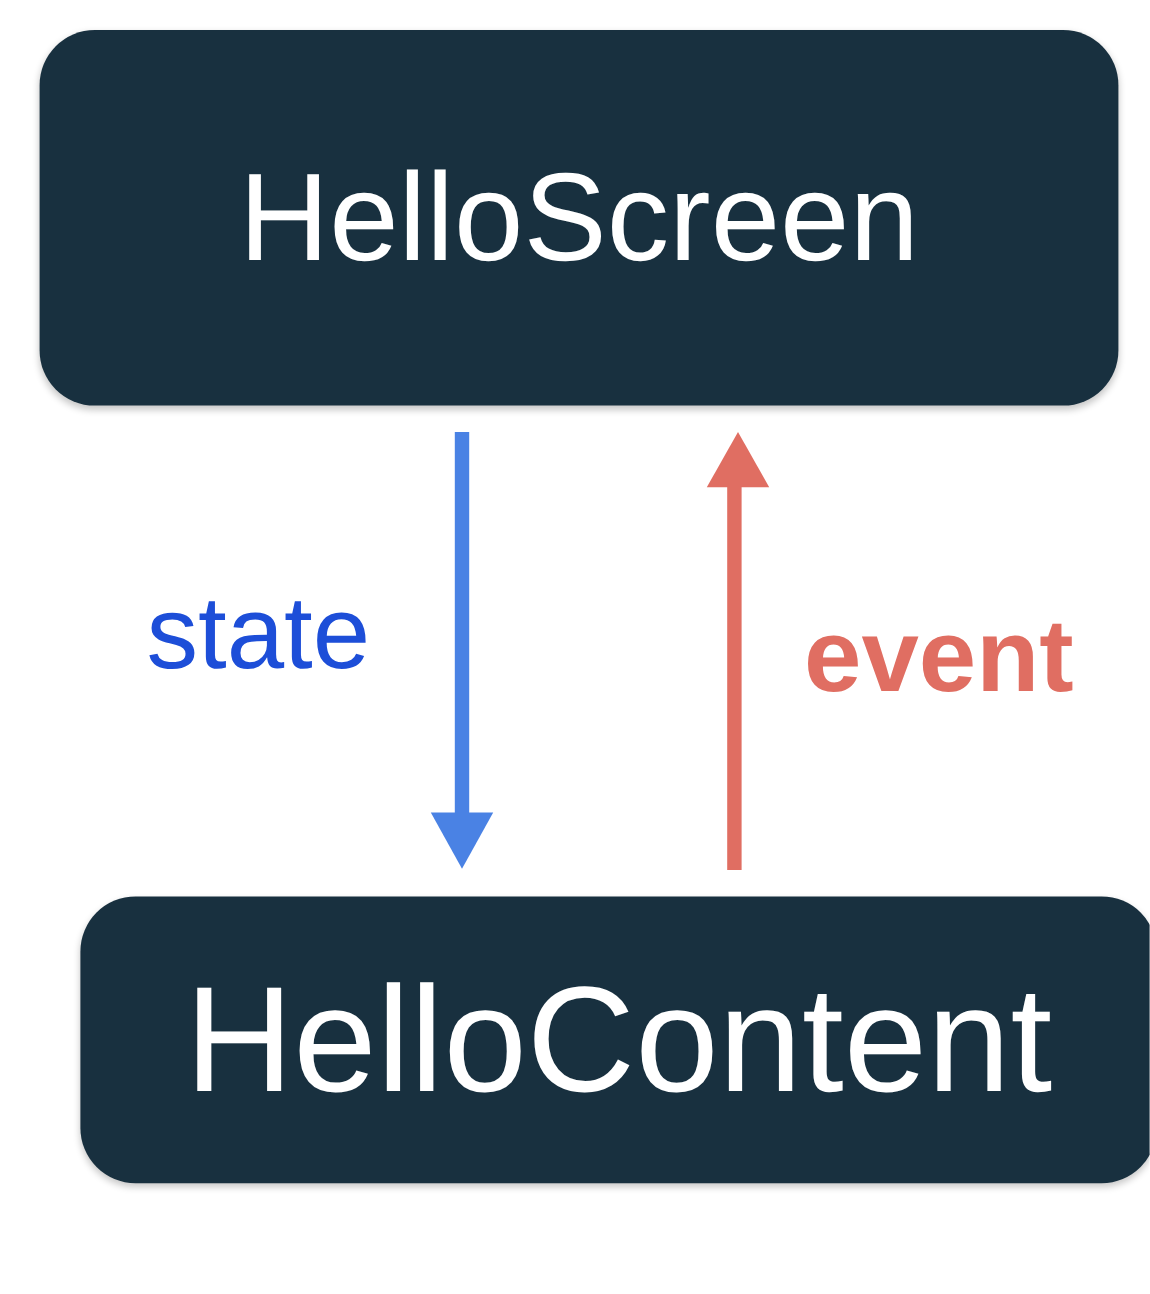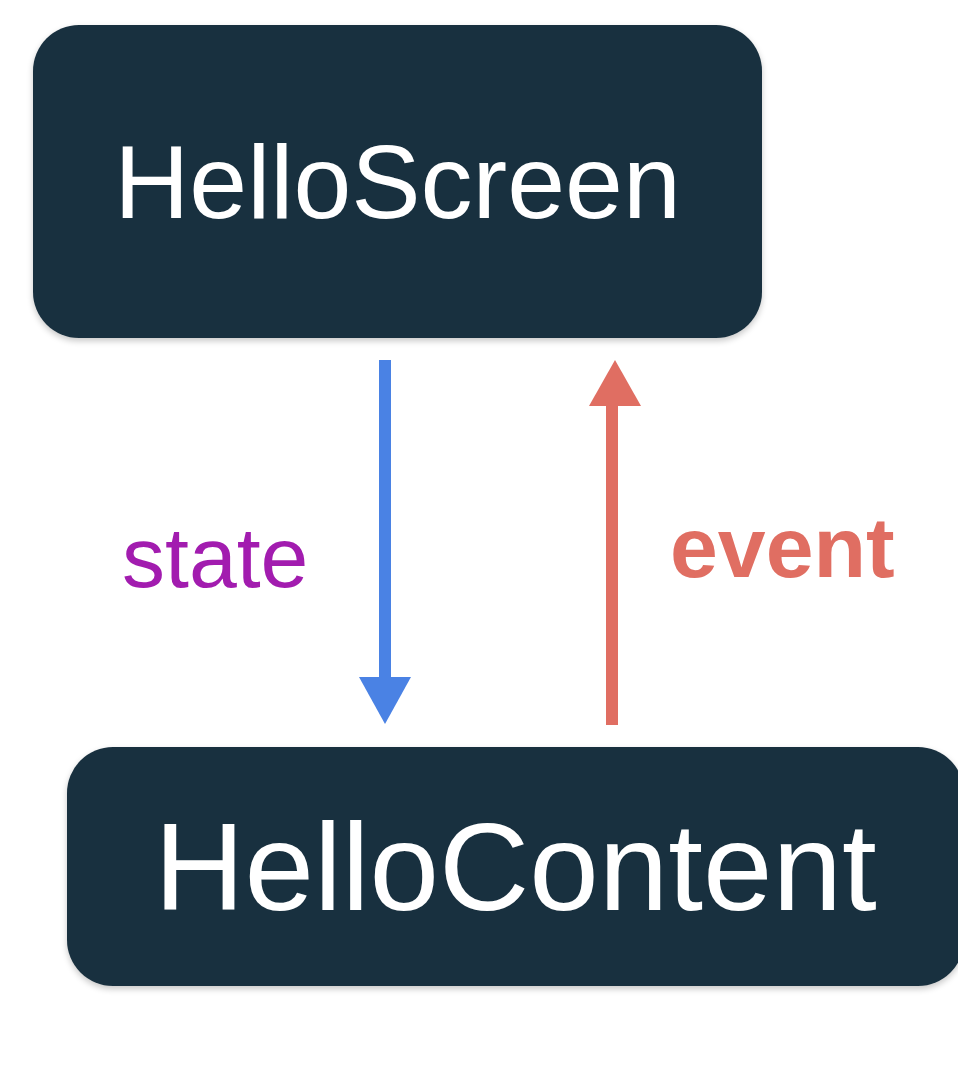--- a/index.html
+++ b/index.html
@@ -36,21 +36,21 @@
     font-family: "Liberation Sans", sans-serif;
     font-weight: 400;
     letter-spacing: 0px;
     line-height: 1;
     white-space: nowrap;
   }
 
   #node-hello-screen {
     left: 33px;
     top: 25px;
-    width: 729px;
+    width: 899px;
     height: 313px;
     align-items: center;
   }
   #node-hello-screen .node-label {
     font-size: 104px;
   }
 
   #node-hello-content {
     left: 33px;
     top: 747px;
@@ -84,22 +84,22 @@
   .edge-label {
     position: absolute;
     font-family: "Liberation Sans", sans-serif;
     font-weight: 400;
     font-size: 86px;
     line-height: 1;
     white-space: nowrap;
   }
   #label-state {
     left: 122px;
-    top: 514px;
-    color: #a21caf;
+    top: 485px;
+    color: #1d4ed8;
   }
   #label-event {
     left: 670px;
     top: 504px;
     color: #e06e62;
     font-weight: bold;
   }
 </style>
 </head>
 <body>

